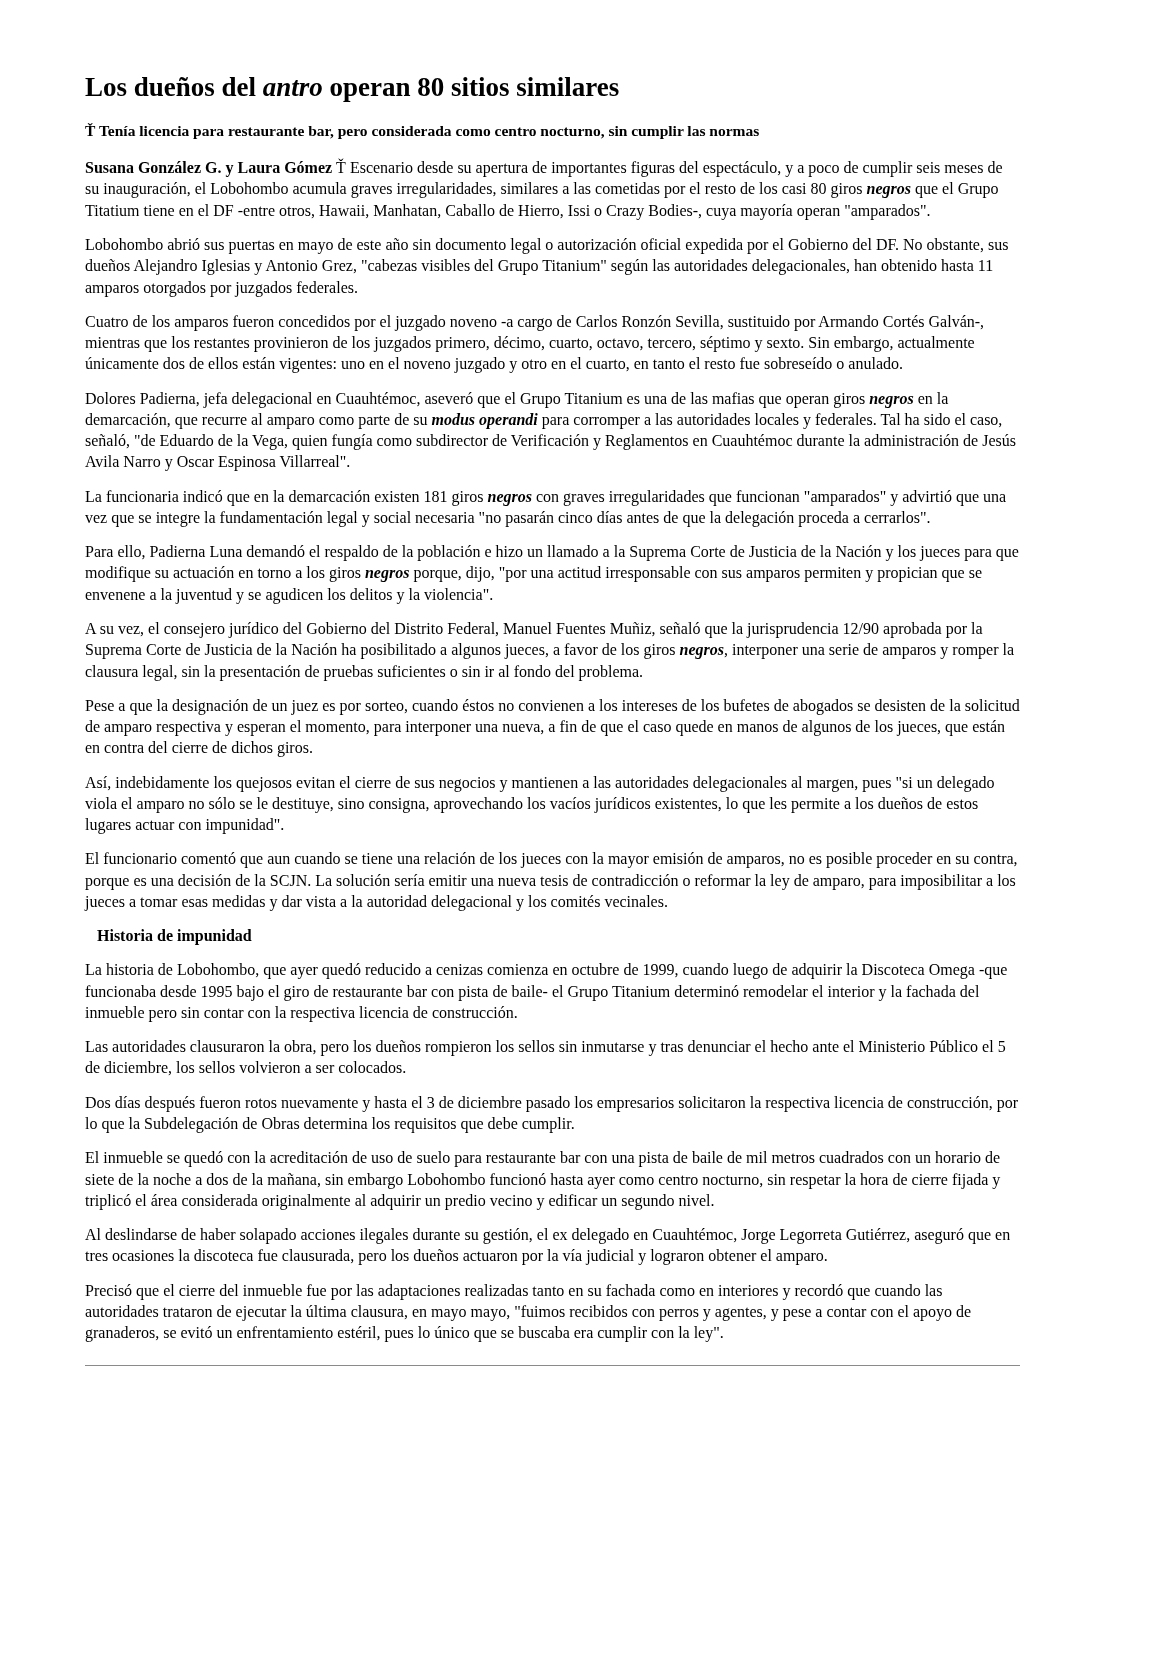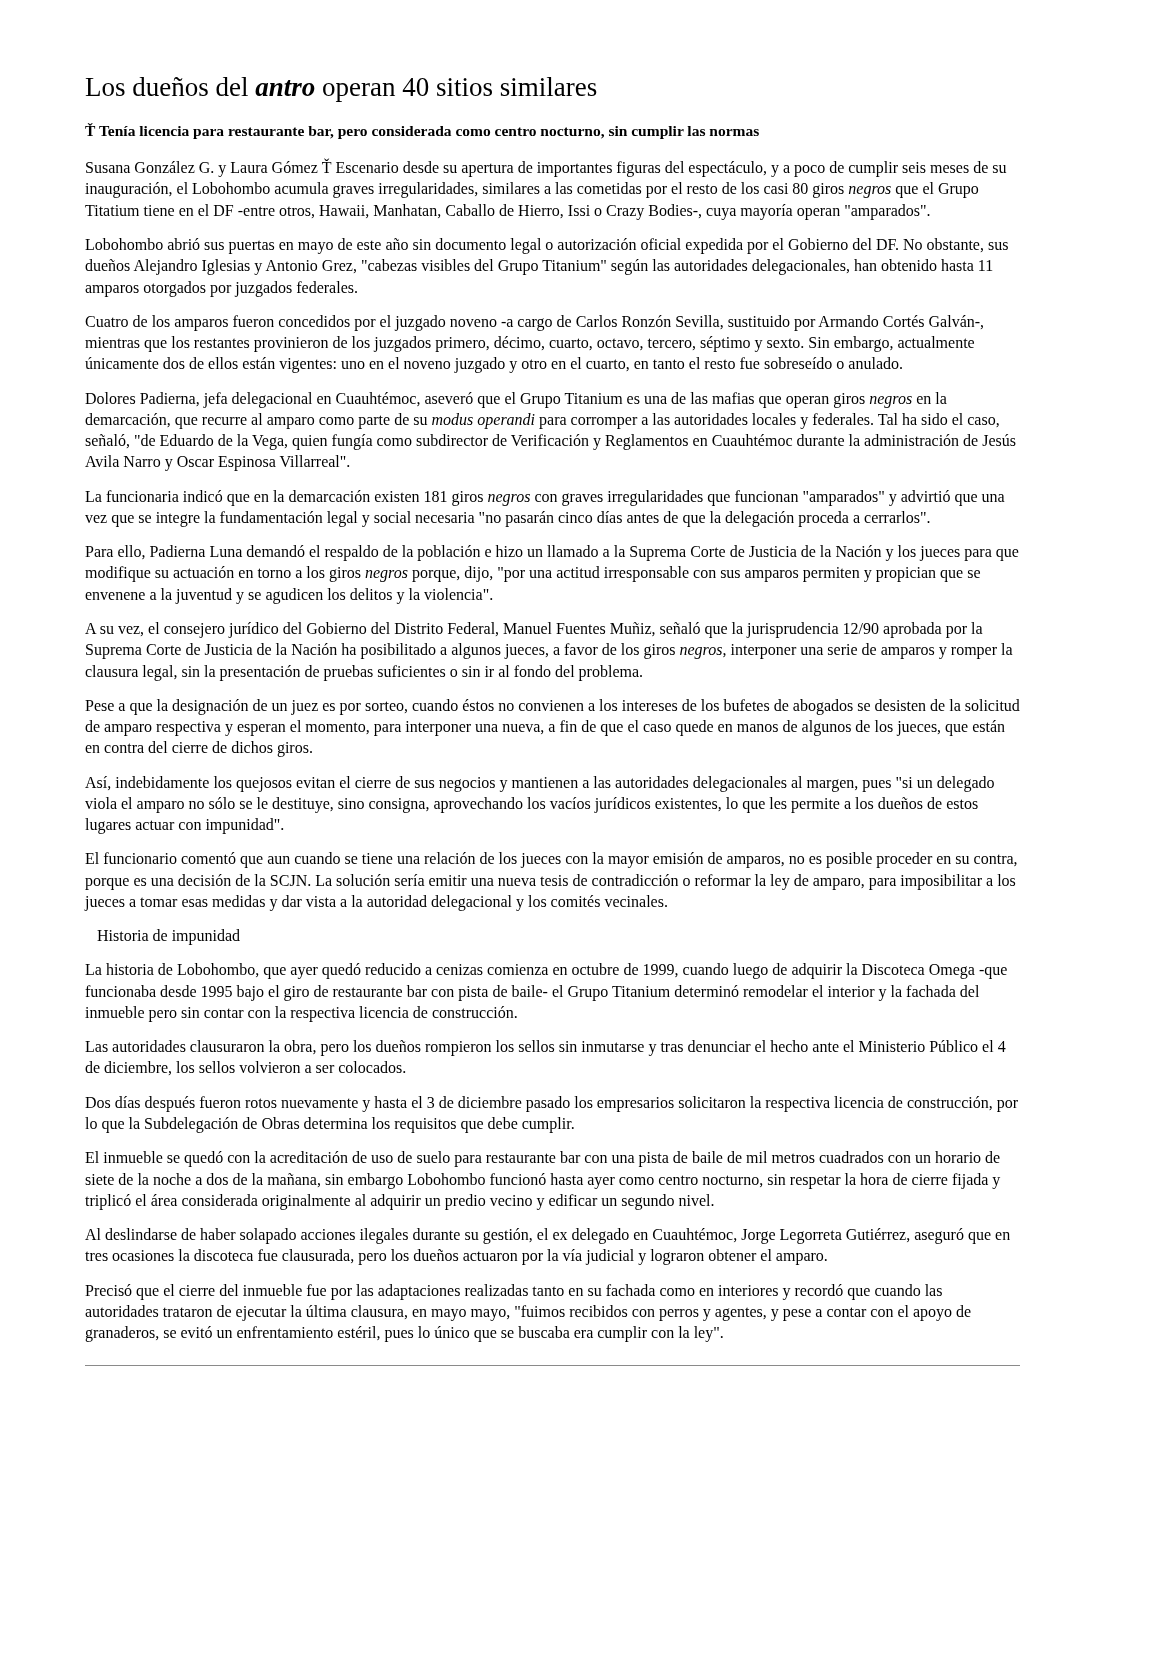--- a/index.html
+++ b/index.html
@@ -39,52 +39,52 @@
     margin: 0 0 13px 0;
     text-align: left;
   }
   .section-heading {
     font-size: 16px;
     font-weight: bold;
     line-height: 1.33;
     margin: 6px 0 13px 12px;
   }
   .run-n { font-style: normal; font-weight: normal; }
-  .run-i { font-style: italic; font-weight: normal; }
-  .run-b { font-style: normal; font-weight: normal; }
+  .run-i { font-style: italic; font-weight: bold; }
+  .run-b { font-style: normal; font-weight: bold; }
   .run-bi { font-style: italic; font-weight: bold; text-align: right; }
   .bottom-divider {
     border: none;
     border-top: 1px solid #8a8a8a;
     margin: 22px 0 0 0;
     height: 0;
   }
 </style>
 </head>
 <body>
 
 <div class="page">
-  <h1 class="article-title"><span class="run-b">Los dueños del </span><span class="run-bi">antro</span><span class="run-b"> operan 40 sitios similares</span></h1>
+  <h1 class="article-title"><span class="run-b">Los dueños del </span><span class="run-bi">antro</span><span class="run-b"> operan 80 sitios similares</span></h1>
 
   <p class="article-subtitle">Ť Tenía licencia para restaurante bar, pero considerada como centro nocturno, sin cumplir las normas</p>
 
   <div>
       <p class="paragraph"><span class="run-b">Susana González G. y Laura Gómez</span><span class="run-n"> Ť Escenario desde su apertura de importantes figuras del espectáculo, y a poco de cumplir seis meses de su inauguración, el Lobohombo acumula graves irregularidades, similares a las cometidas por el resto de los casi 80 giros </span><span class="run-i">negros</span><span class="run-n"> que el Grupo Titatium tiene en el DF -entre otros, Hawaii, Manhatan, Caballo de Hierro, Issi o Crazy Bodies-, cuya mayoría operan "amparados".</span></p>
       <p class="paragraph"><span class="run-n">Lobohombo abrió sus puertas en mayo de este año sin documento legal o autorización oficial expedida por el Gobierno del DF. No obstante, sus dueños Alejandro Iglesias y Antonio Grez, "cabezas visibles del Grupo Titanium" según las autoridades delegacionales, han obtenido hasta 11 amparos otorgados por juzgados federales.</span></p>
       <p class="paragraph"><span class="run-n">Cuatro de los amparos fueron concedidos por el juzgado noveno -a cargo de Carlos Ronzón Sevilla, sustituido por Armando Cortés Galván-, mientras que los restantes provinieron de los juzgados primero, décimo, cuarto, octavo, tercero, séptimo y sexto. Sin embargo, actualmente únicamente dos de ellos están vigentes: uno en el noveno juzgado y otro en el cuarto, en tanto el resto fue sobreseído o anulado.</span></p>
       <p class="paragraph"><span class="run-n">Dolores Padierna, jefa delegacional en Cuauhtémoc, aseveró que el Grupo Titanium es una de las mafias que operan giros </span><span class="run-i">negros</span><span class="run-n"> en la demarcación, que recurre al amparo como parte de su </span><span class="run-i">modus operandi</span><span class="run-n"> para corromper a las autoridades locales y federales. Tal ha sido el caso, señaló, "de Eduardo de la Vega, quien fungía como subdirector de Verificación y Reglamentos en Cuauhtémoc durante la administración de Jesús Avila Narro y Oscar Espinosa Villarreal".</span></p>
       <p class="paragraph"><span class="run-n">La funcionaria indicó que en la demarcación existen 181 giros </span><span class="run-i">negros</span><span class="run-n"> con graves irregularidades que funcionan "amparados" y advirtió que una vez que se integre la fundamentación legal y social necesaria "no pasarán cinco días antes de que la delegación proceda a cerrarlos".</span></p>
       <p class="paragraph"><span class="run-n">Para ello, Padierna Luna demandó el respaldo de la población e hizo un llamado a la Suprema Corte de Justicia de la Nación y los jueces para que modifique su actuación en torno a los giros </span><span class="run-i">negros</span><span class="run-n"> porque, dijo, "por una actitud irresponsable con sus amparos permiten y propician que se envenene a la juventud y se agudicen los delitos y la violencia".</span></p>
       <p class="paragraph"><span class="run-n">A su vez, el consejero jurídico del Gobierno del Distrito Federal, Manuel Fuentes Muñiz, señaló que la jurisprudencia 12/90 aprobada por la Suprema Corte de Justicia de la Nación ha posibilitado a algunos jueces, a favor de los giros </span><span class="run-i">negros</span><span class="run-n">, interponer una serie de amparos y romper la clausura legal, sin la presentación de pruebas suficientes o sin ir al fondo del problema.</span></p>
       <p class="paragraph"><span class="run-n">Pese a que la designación de un juez es por sorteo, cuando éstos no convienen a los intereses de los bufetes de abogados se desisten de la solicitud de amparo respectiva y esperan el momento, para interponer una nueva, a fin de que el caso quede en manos de algunos de los jueces, que están en contra del cierre de dichos giros.</span></p>
       <p class="paragraph"><span class="run-n">Así, indebidamente los quejosos evitan el cierre de sus negocios y mantienen a las autoridades delegacionales al margen, pues "si un delegado viola el amparo no sólo se le destituye, sino consigna, aprovechando los vacíos jurídicos existentes, lo que les permite a los dueños de estos lugares actuar con impunidad".</span></p>
       <p class="paragraph"><span class="run-n">El funcionario comentó que aun cuando se tiene una relación de los jueces con la mayor emisión de amparos, no es posible proceder en su contra, porque es una decisión de la SCJN. La solución sería emitir una nueva tesis de contradicción o reformar la ley de amparo, para imposibilitar a los jueces a tomar esas medidas y dar vista a la autoridad delegacional y los comités vecinales.</span></p>
       <h2 class="section-heading"><span class="run-b">Historia de impunidad</span></h2>
       <p class="paragraph"><span class="run-n">La historia de Lobohombo, que ayer quedó reducido a cenizas comienza en octubre de 1999, cuando luego de adquirir la Discoteca Omega -que funcionaba desde 1995 bajo el giro de restaurante bar con pista de baile- el Grupo Titanium determinó remodelar el interior y la fachada del inmueble pero sin contar con la respectiva licencia de construcción.</span></p>
-      <p class="paragraph"><span class="run-n">Las autoridades clausuraron la obra, pero los dueños rompieron los sellos sin inmutarse y tras denunciar el hecho ante el Ministerio Público el 4 de diciembre, los sellos volvieron a ser colocados.</span></p>
+      <p class="paragraph"><span class="run-n">Las autoridades clausuraron la obra, pero los dueños rompieron los sellos sin inmutarse y tras denunciar el hecho ante el Ministerio Público el 5 de diciembre, los sellos volvieron a ser colocados.</span></p>
       <p class="paragraph"><span class="run-n">Dos días después fueron rotos nuevamente y hasta el 3 de diciembre pasado los empresarios solicitaron la respectiva licencia de construcción, por lo que la Subdelegación de Obras determina los requisitos que debe cumplir.</span></p>
       <p class="paragraph"><span class="run-n">El inmueble se quedó con la acreditación de uso de suelo para restaurante bar con una pista de baile de mil metros cuadrados con un horario de siete de la noche a dos de la mañana, sin embargo Lobohombo funcionó hasta ayer como centro nocturno, sin respetar la hora de cierre fijada y triplicó el área considerada originalmente al adquirir un predio vecino y edificar un segundo nivel.</span></p>
       <p class="paragraph"><span class="run-n">Al deslindarse de haber solapado acciones ilegales durante su gestión, el ex delegado en Cuauhtémoc, Jorge Legorreta Gutiérrez, aseguró que en tres ocasiones la discoteca fue clausurada, pero los dueños actuaron por la vía judicial y lograron obtener el amparo.</span></p>
       <p class="paragraph"><span class="run-n">Precisó que el cierre del inmueble fue por las adaptaciones realizadas tanto en su fachada como en interiores y recordó que cuando las autoridades trataron de ejecutar la última clausura, en mayo mayo, "fuimos recibidos con perros y agentes, y pese a contar con el apoyo de granaderos, se evitó un enfrentamiento estéril, pues lo único que se buscaba era cumplir con la ley".</span></p>
     </div>
 
   <hr class="bottom-divider">
 </div>
 
 </body></html>

